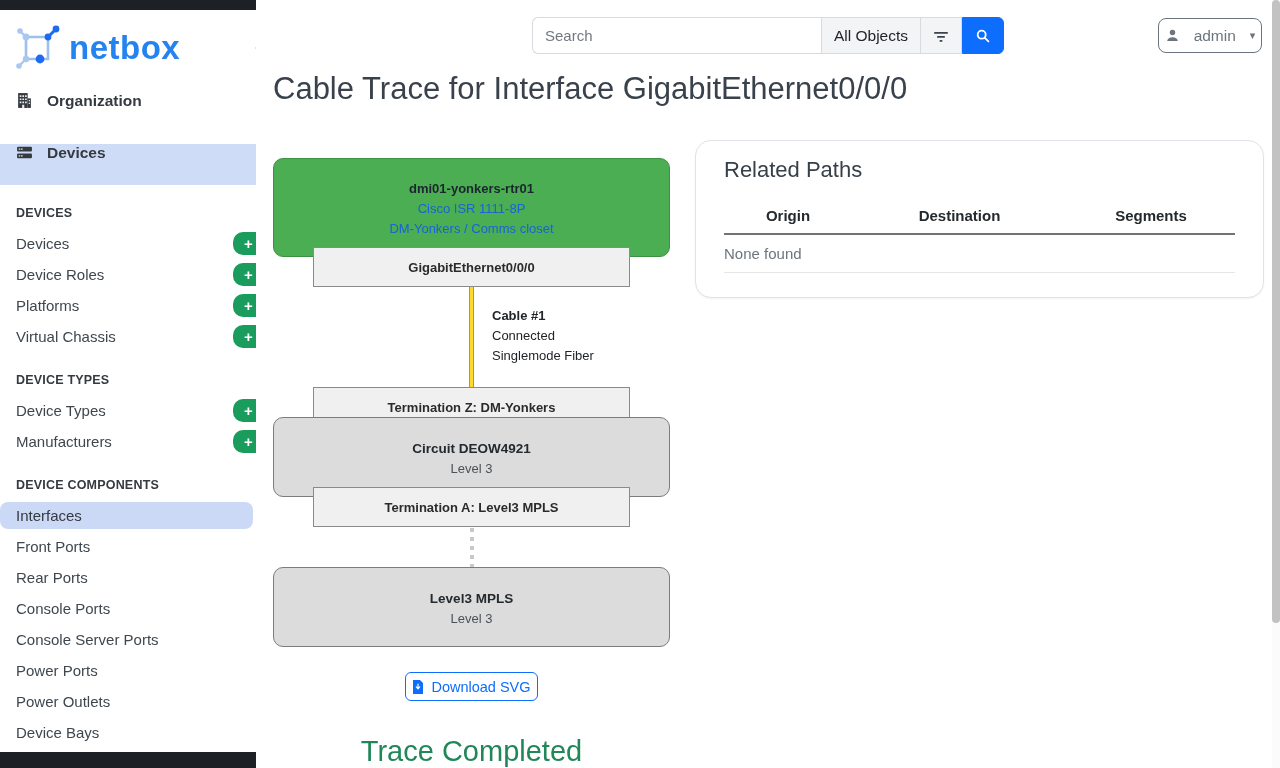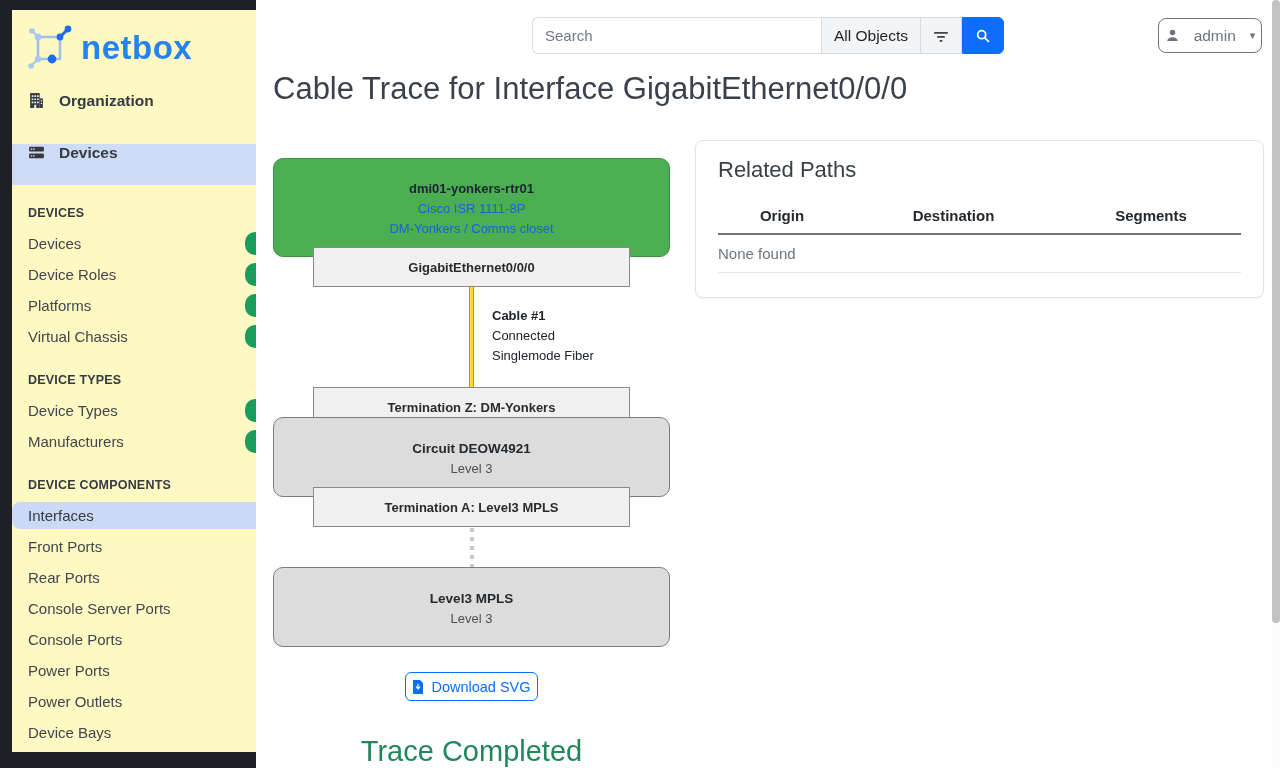--- a/index.html
+++ b/index.html
@@ -2,21 +2,21 @@
 <html><head>
 <meta charset="utf-8">
 <style>
   * { margin:0; padding:0; box-sizing:border-box; }
   html,body { width:1280px; height:768px; overflow:hidden; background:#fff;
               font-family:"Liberation Sans", sans-serif; }
 
   
   .side-rail { position:absolute; left:0; top:0; width:256px; height:768px; background:#1d2125; }
   .side-scrollstrip { position:absolute; right:0; top:10px; bottom:16px; width:6px; background:#fff; }
-  .sidebar { position:absolute; left:12px; top:10px; bottom:16px; width:299px; background:#fef9c3; overflow:hidden; }
+  .sidebar { position:absolute; left:0; top:10px; bottom:16px; width:299px; background:#ffffff; overflow:hidden; }
 
   .logo-row { display:flex; align-items:center; padding:13px 14px 0 14px; height:62px; }
   .logo-mark { flex:0 0 auto; }
   .logo-word { font-size:33px; font-weight:700; color:#2583f0; letter-spacing:.5px; margin-left:9px; }
   .pin { margin-left:auto; margin-right:14px; }
 
   .topnav { margin-top:20px; }
   .nav-item { height:41px; display:flex; gap:14px; padding:0 16px;
               font-size:15.5px; font-weight:700; color:#343a40; margin-bottom:11px; cursor:pointer; }
   .nav-item.active { background:#cfdcf7; }
@@ -80,21 +80,21 @@
   .dotted-conn { position:absolute; left:214px; top:528px; width:4px; height:39px;
                  background:repeating-linear-gradient(to bottom,#c6cacd 0 4px,transparent 4px 9px); }
   .dl-btn { position:absolute; left:149px; top:672px; width:133px; height:29px; background:#fff;
             border:1px solid #0d6efd; border-radius:6px; color:#0d6efd; font-size:14.5px;
             display:flex; align-items:center; justify-content:center; gap:7px; cursor:pointer; }
   .trace-status { position:absolute; left:17px; top:735px; width:397px; text-align:center;
                   font-size:29px; color:#218759; }
 
   
   .rel-card { position:absolute; left:439px; top:140px; width:569px; height:158px; background:#fff;
-              border:1px solid #e0e3e7; border-radius:8px; box-shadow:0 1px 2px rgba(0,0,0,.05); padding:16px 22px; }
+              border:1px solid #e0e3e7; border-radius:16px; box-shadow:0 1px 2px rgba(0,0,0,.05); padding:16px 28px; }
   .rel-title { font-size:22px; color:#373f47; margin-bottom:18px; }
   .rel-table { width:100%; border-collapse:collapse; }
   .rel-table th { text-align:center; font-size:15px; font-weight:700; color:#24292e; padding:6px 0 9px 0;
                   border-bottom:2px solid #737373; }
   .rel-table th.c-origin { width:128px; }
   .rel-table th.c-dest { width:215px; }
   .rel-table td { font-size:15px; color:#6c757d; padding:10px 0; border-bottom:1px solid #e4e7ea; }
 
   
   .v-scroll { position:absolute; right:0; top:0; width:8px; height:768px; background:#fbfbfb; }
@@ -297,34 +297,34 @@
             <span class="b-imp solo">
               <svg width="13" height="13" viewBox="0 0 16 16">
                 <path fill="#101418" d="M8 1.5 12 6 H9.5 V10 H6.5 V6 H4 Z"></path>
                 <rect x="3.5" y="11.5" width="9" height="2" fill="#101418"></rect>
               </svg>
             </span>
           </span>
       </div>
       <div class="item">
         <span class="hl">
+            <span>Console Ports</span>
+          </span>
+        <span class="btn-grp">
+            <span class="b-imp solo">
+              <svg width="13" height="13" viewBox="0 0 16 16">
+                <path fill="#101418" d="M8 1.5 12 6 H9.5 V10 H6.5 V6 H4 Z"></path>
+                <rect x="3.5" y="11.5" width="9" height="2" fill="#101418"></rect>
+              </svg>
+            </span>
+          </span>
+      </div>
+      <div class="item">
+        <span class="hl">
             <span>Console Server Ports</span>
-          </span>
-        <span class="btn-grp">
-            <span class="b-imp solo">
-              <svg width="13" height="13" viewBox="0 0 16 16">
-                <path fill="#101418" d="M8 1.5 12 6 H9.5 V10 H6.5 V6 H4 Z"></path>
-                <rect x="3.5" y="11.5" width="9" height="2" fill="#101418"></rect>
-              </svg>
-            </span>
-          </span>
-      </div>
-      <div class="item">
-        <span class="hl">
-            <span>Console Ports</span>
           </span>
         <span class="btn-grp">
             <span class="b-imp solo">
               <svg width="13" height="13" viewBox="0 0 16 16">
                 <path fill="#101418" d="M8 1.5 12 6 H9.5 V10 H6.5 V6 H4 Z"></path>
                 <rect x="3.5" y="11.5" width="9" height="2" fill="#101418"></rect>
               </svg>
             </span>
           </span>
       </div>

